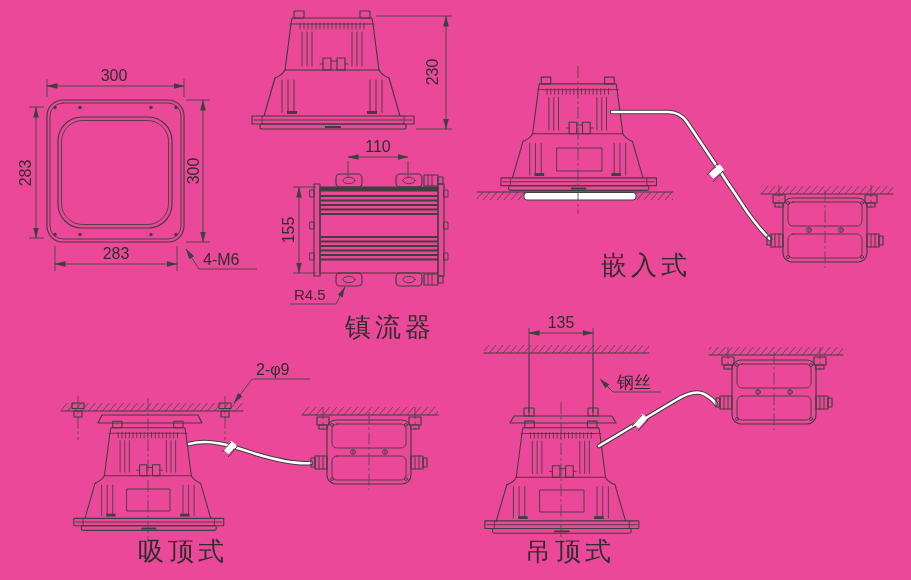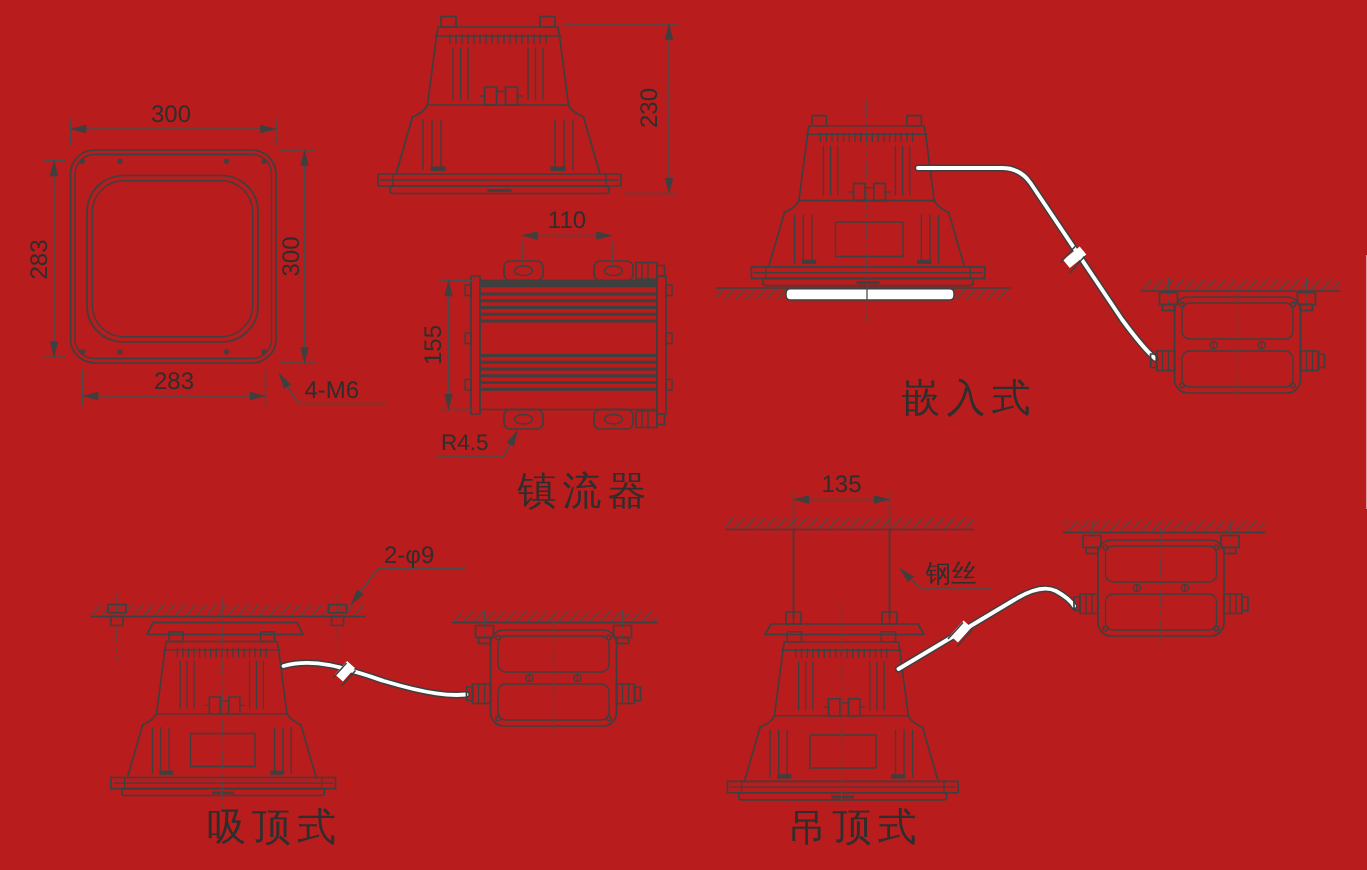--- a/index.html
+++ b/index.html
@@ -1,16 +1,16 @@
 <!DOCTYPE html>
 <html><head>
 <meta charset="utf-8">
 <style>
   html,body{margin:0;padding:0;background:#ffffff;}
-  .stage{position:relative;width:911px;height:580px;background:#b91c1c;overflow:hidden;
+  .stage{position:relative;width:911px;height:580px;background:#ec4899;overflow:hidden;
          font-family:"Liberation Sans",sans-serif;}
   svg{display:block}
   .ol{fill:none;stroke:#3f3f3f;stroke-width:1.15;stroke-linejoin:round;stroke-linecap:round}
   .thin{stroke-width:0.9}
   .fl{fill:#3f3f3f;stroke:none}
   .dim{stroke:#4a4a4a;stroke-width:1;fill:none}
   .cl{stroke:#4a4a4a;stroke-width:0.85;stroke-dasharray:12 3 2.5 3;fill:none}
   .cableO{fill:none;stroke:#3f3f3f;stroke-width:4.6;stroke-linecap:round}
   .cableI{fill:none;stroke:#ffffff;stroke-width:2.6;stroke-linecap:round}
   .gap{stroke:#ffffff;stroke-width:7;fill:none}

